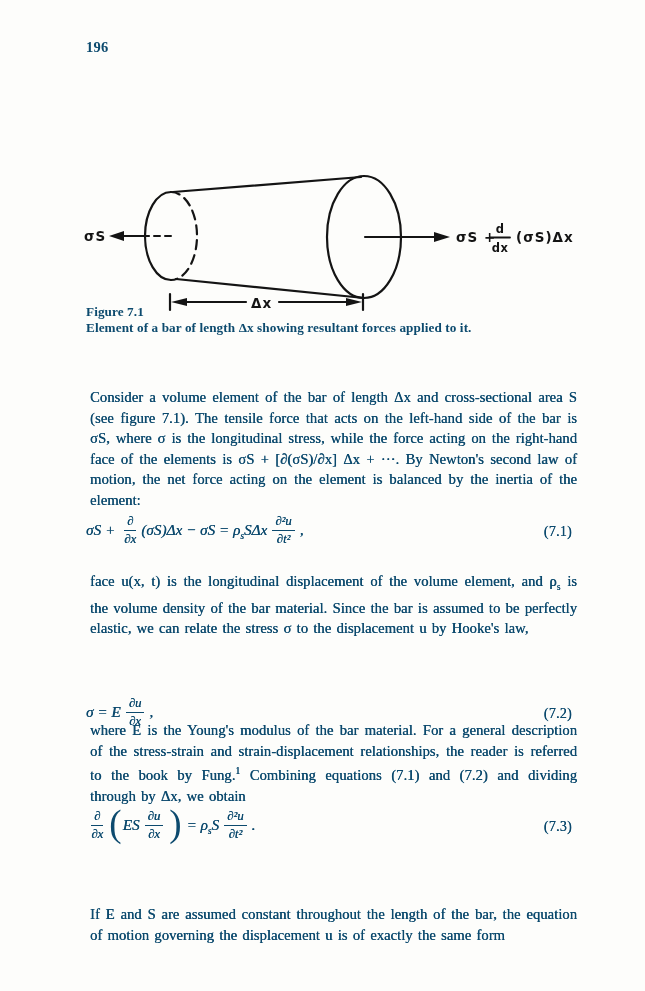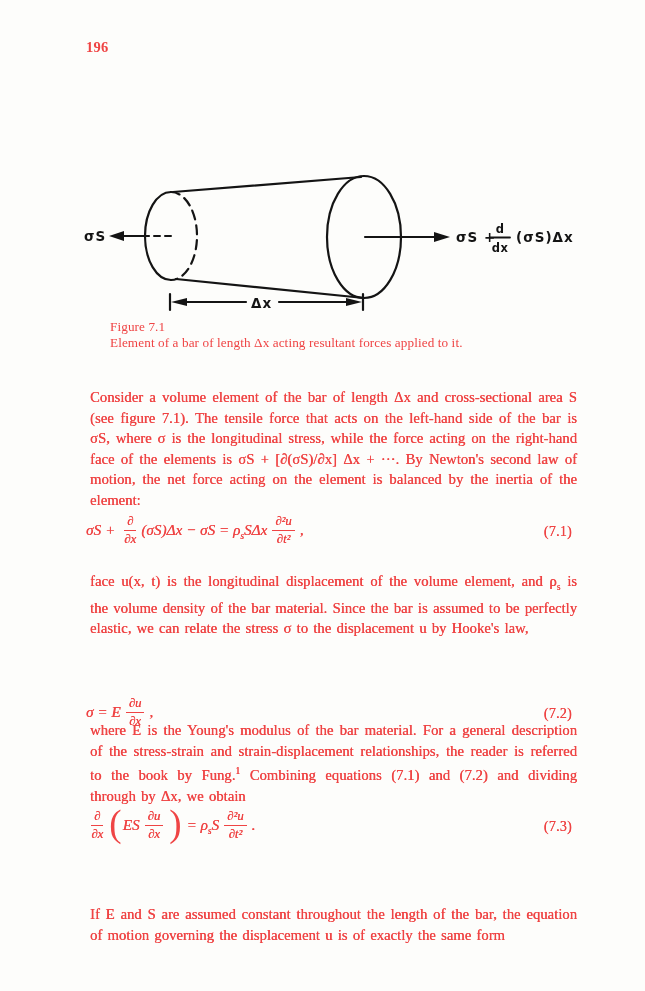--- a/index.html
+++ b/index.html
@@ -1,37 +1,37 @@
 <!DOCTYPE html>
 <html><head>
 <meta charset="utf-8">
 <style>
   html,body{margin:0;padding:0;background:#ffffff;}
   .page{
     position:relative;width:645px;height:991px;background:#fdfdfb;
-    font-family:"Liberation Serif","DejaVu Serif",serif;color:#ef4444;overflow:hidden;
+    font-family:"Liberation Serif","DejaVu Serif",serif;color:#0c4a6e;overflow:hidden;
   }
   .running-head{
     position:absolute;top:39px;left:86px;display:flex;gap:14px;
     font-weight:700;font-size:14.5px;letter-spacing:0.2px;
   }
   .fig{position:absolute;top:163px;left:60px;}
   .fig .st{stroke:#141414;stroke-width:2.2;fill:none;stroke-linecap:round;}
   .fig .thin{stroke-width:1.8;}
   .fig .dash{stroke-dasharray:9 6;}
   .fig .dash2{stroke-dasharray:6 5;stroke-width:2;}
   .fig polygon{fill:#141414;stroke:none;}
   .fig-label{
     font-family:"DejaVu Sans","Liberation Sans",sans-serif;
     font-weight:700;font-size:13.5px;fill:#141414;letter-spacing:1px;
   }
   .fig-small{font-size:11.5px;letter-spacing:0.5px;}
   .caption{
-    position:absolute;left:86px;top:319px;font-size:13.2px;font-weight:400;
-    line-height:16.4px;letter-spacing:0.1px;margin-left:24px;
+    position:absolute;left:86px;top:304px;font-size:13.2px;font-weight:700;
+    line-height:16.4px;letter-spacing:0.1px;
   }
   .para{
     position:absolute;left:86px;width:487px;margin:4px;
     font-size:14.6px;line-height:20.6px;text-align:justify;
     text-shadow:0.3px 0 0 currentColor;word-spacing:1.5px;letter-spacing:0.05px;
   }
   #para1{top:383px;}
   #para2{top:567px;}
   #para3{top:716px;}
   #para4{top:900px;}
@@ -96,21 +96,21 @@
     <line x1="303" y1="131" x2="303" y2="147" class="st"></line>
     <polygon points="111,139 127,135 127,143"></polygon>
     <polygon points="302,139 286,135 286,143"></polygon>
     <line x1="125" y1="139" x2="186" y2="139" class="st"></line>
     <line x1="219" y1="139" x2="288" y2="139" class="st"></line>
     <text x="191" y="145" class="fig-label">Δx</text>
   </svg>
 
   <div class="caption">
     <div>Figure 7.1</div>
-    <div>Element of a bar of length Δx acting resultant forces applied to it.</div>
+    <div>Element of a bar of length Δx showing resultant forces applied to it.</div>
   </div>
 
   <p class="para" id="para1">Consider a volume element of the bar of length Δx and cross-sectional area S (see figure 7.1). The tensile force that acts on the left-hand side of the bar is σS, where σ is the longitudinal stress, while the force acting on the right-hand face of the elements is σS + [∂(σS)/∂x] Δx + ···. By Newton's second law of motion, the net force acting on the element is balanced by the inertia of the element:</p>
 
   <div class="eq" id="eq1">
     <span class="eq-body"><span>σS + </span><span class="frac"><span class="num">∂</span><span class="den">∂x</span></span><span>(σS)Δx − σS = ρ</span><sub class="eqsub">s</sub><span>SΔx</span><span class="frac"><span class="num">∂²u</span><span class="den">∂t²</span></span><span>,</span></span>
     <span class="tag">(7.1)</span>
   </div>
 
   <p class="para" id="para2"><span>face u(x, t) is the longitudinal displacement of the volume element, and ρ</span><sub class="parasub">s</sub><span> is the volume density of the bar material. Since the bar is assumed to be perfectly elastic, we can relate the stress σ to the displacement u by Hooke's law,</span></p>

